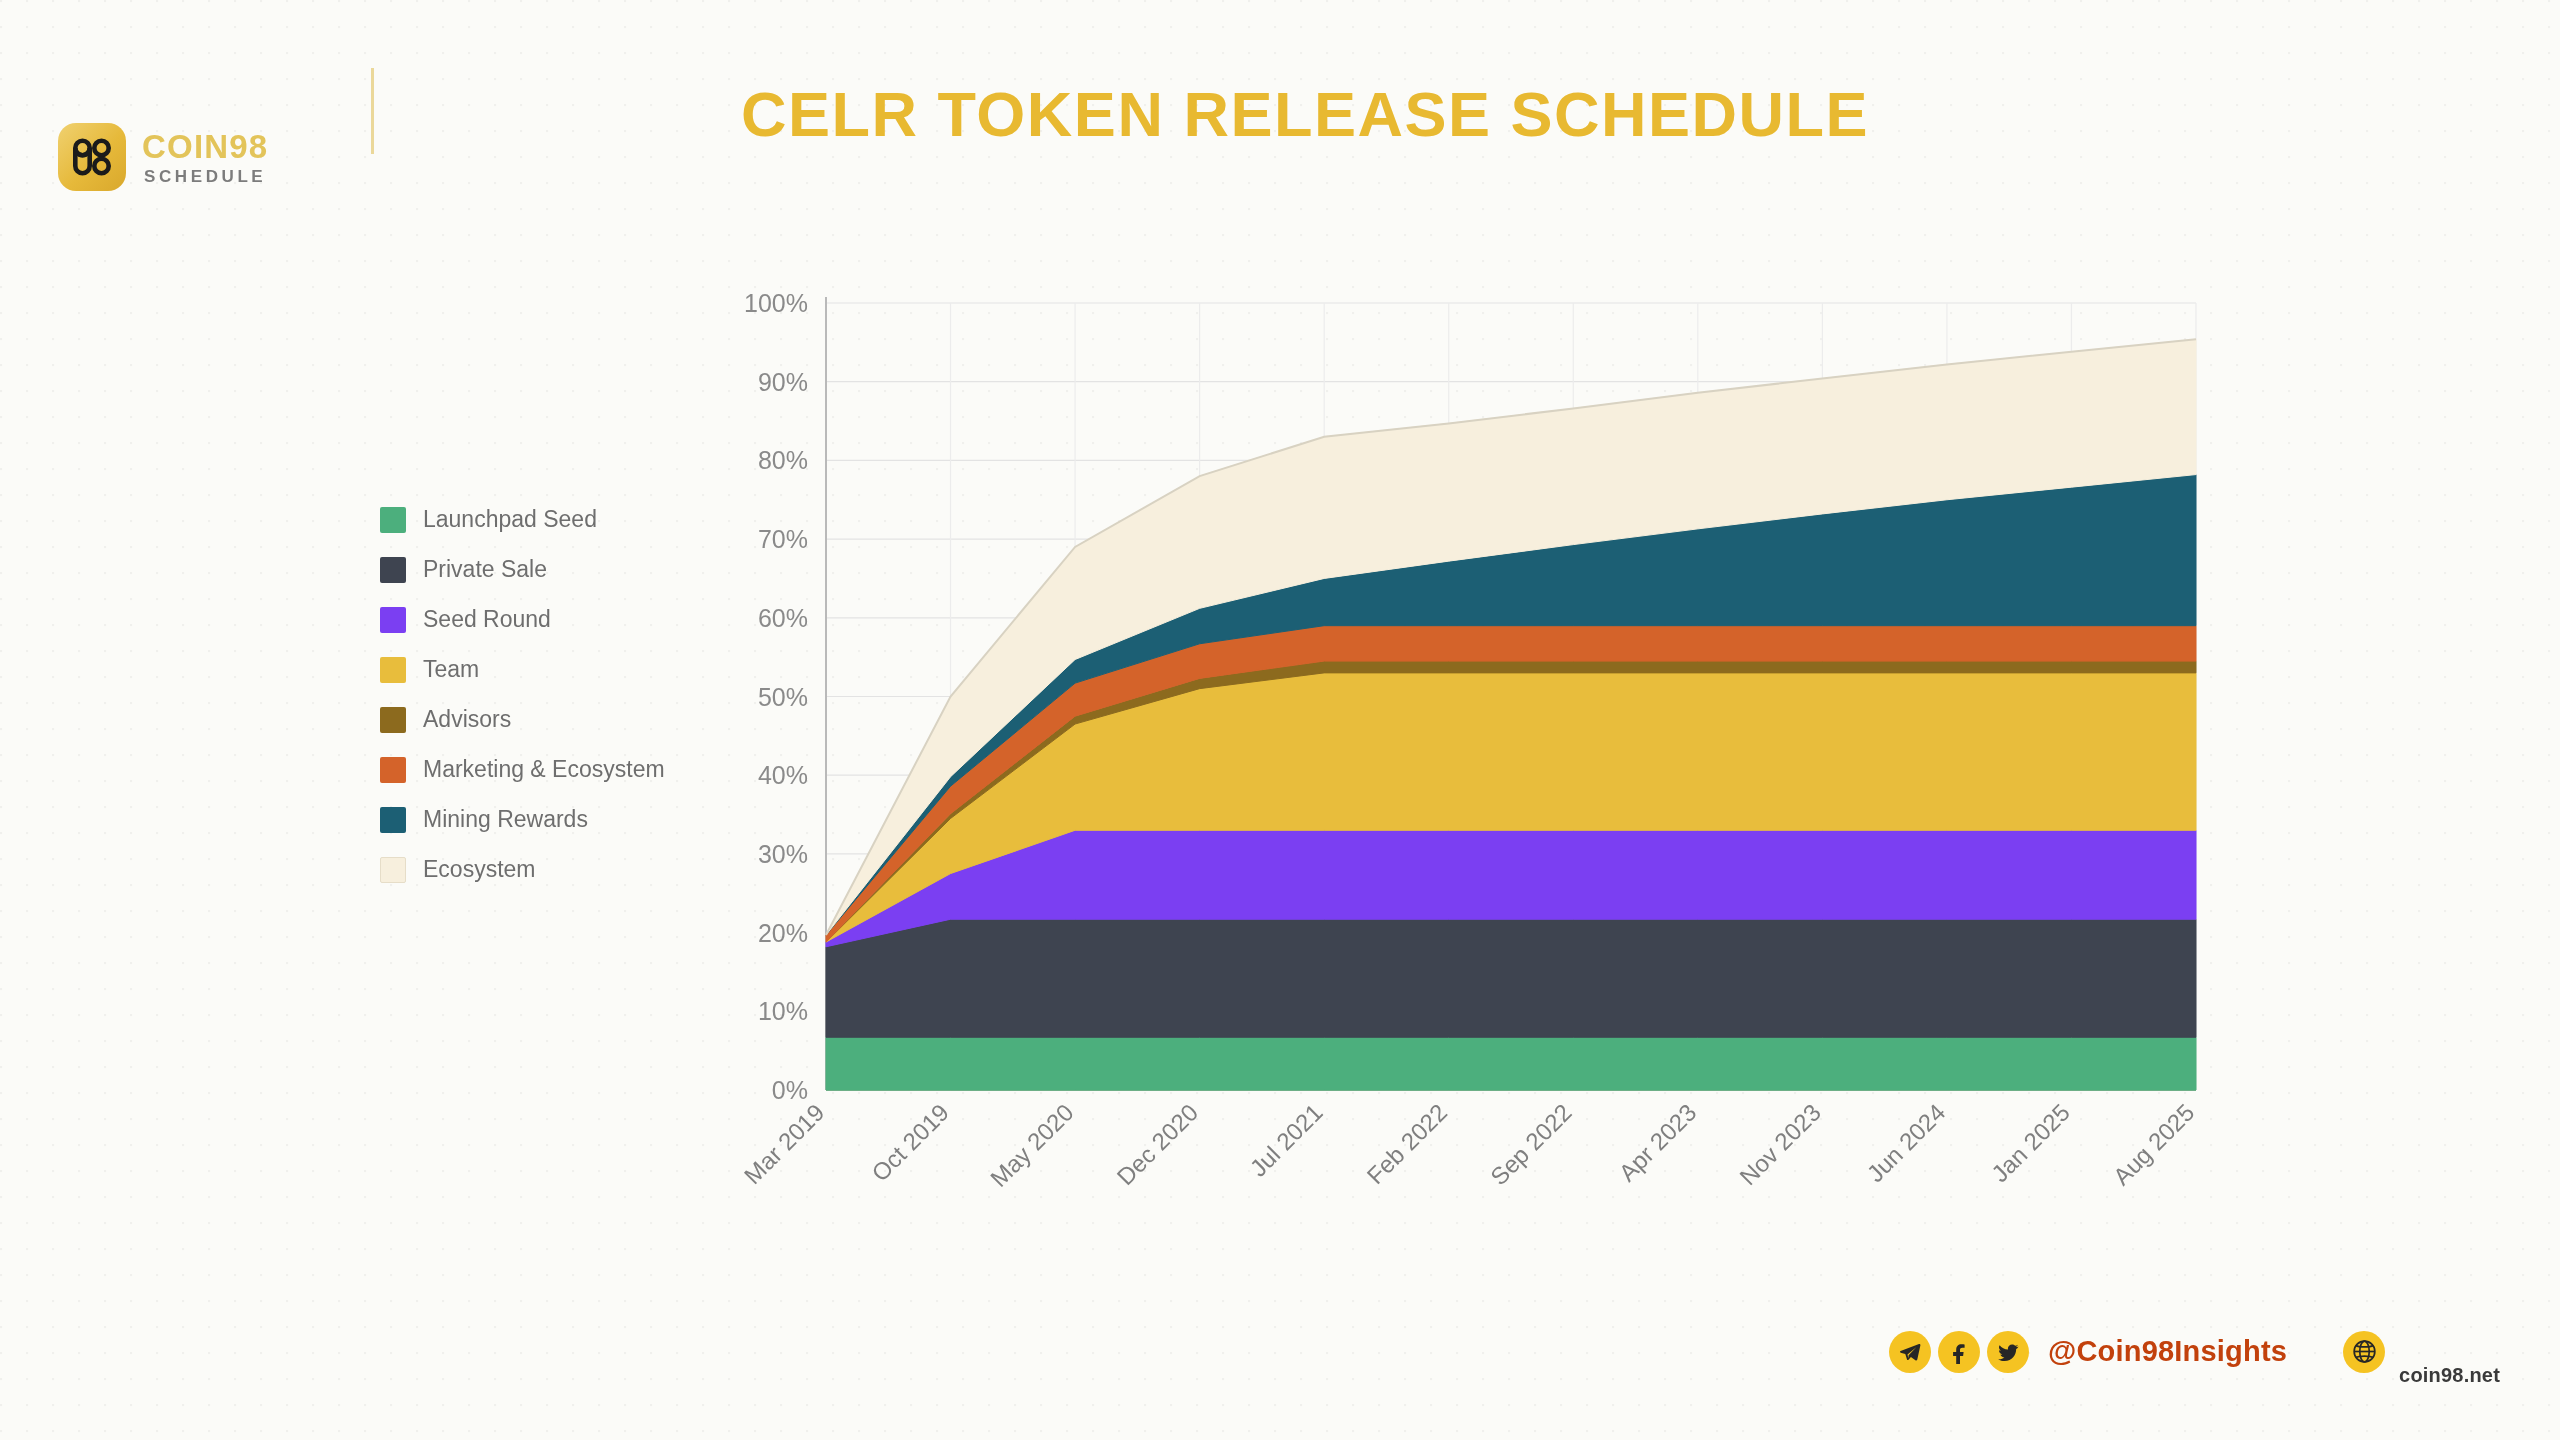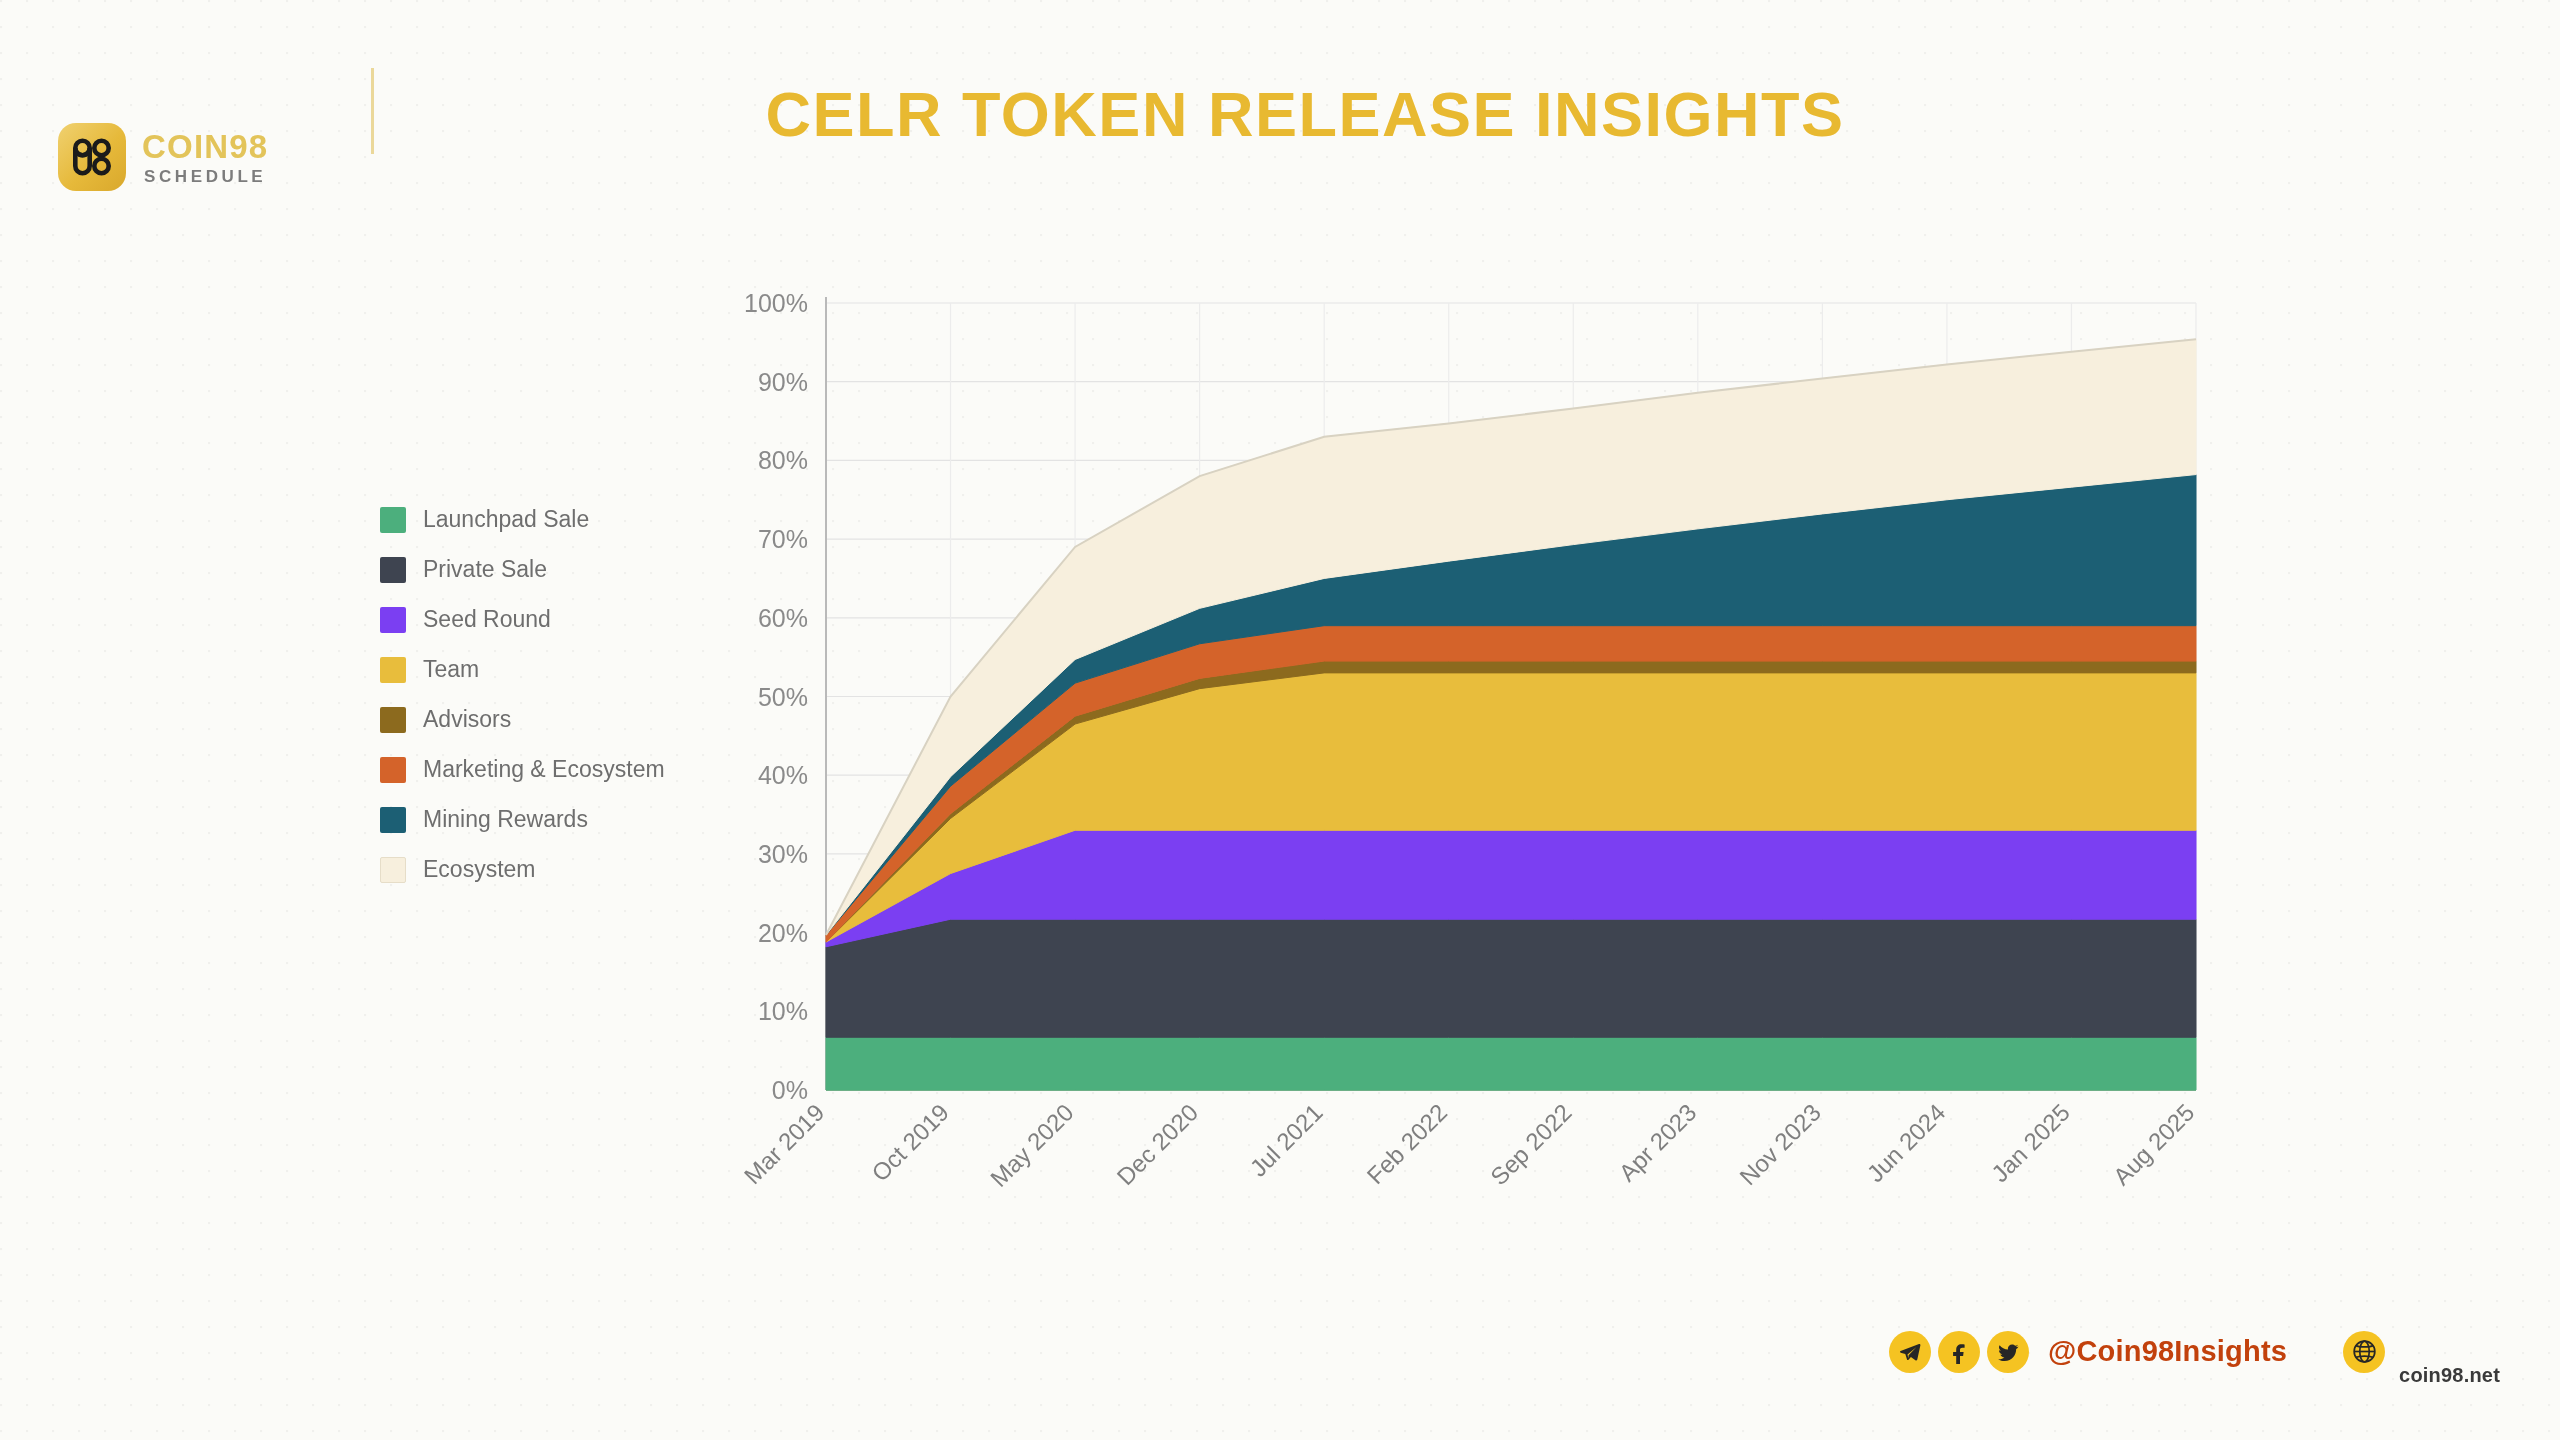--- a/index.html
+++ b/index.html
@@ -234,27 +234,27 @@
       </svg>
     </div>
     <div class="brand-wordmark">
       <span class="brand-coin98">COIN98</span>
       <span class="brand-insights">SCHEDULE</span>
     </div>
   </div>
 
   <div class="brand-divider"></div>
 
-  <div class="page-title">CELR TOKEN RELEASE INSIGHTS</div>
+  <div class="page-title">CELR TOKEN RELEASE SCHEDULE</div>
 </div>
 
 <div class="legend">
   <div class="legend-item">
     <span class="legend-swatch" style="background:#4CAF7D"></span>
-    <span class="legend-label">Launchpad Sale</span>
+    <span class="legend-label">Launchpad Seed</span>
   </div>
   <div class="legend-item">
     <span class="legend-swatch" style="background:#3E4450"></span>
     <span class="legend-label">Private Sale</span>
   </div>
   <div class="legend-item">
     <span class="legend-swatch" style="background:#7B3FF2"></span>
     <span class="legend-label">Seed Round</span>
   </div>
   <div class="legend-item">

